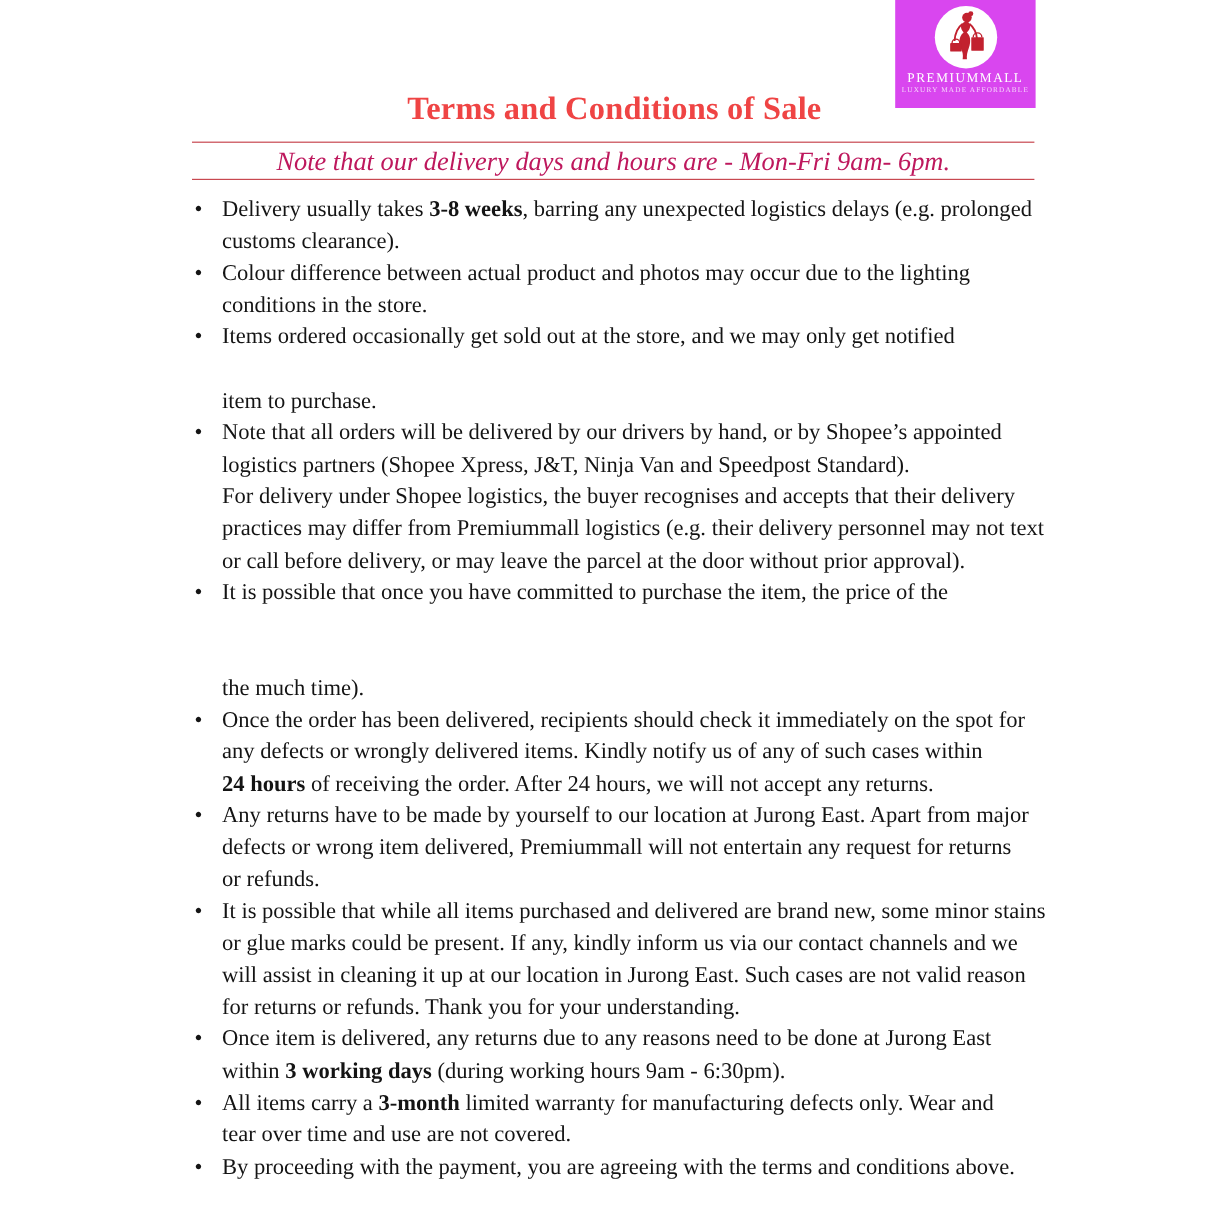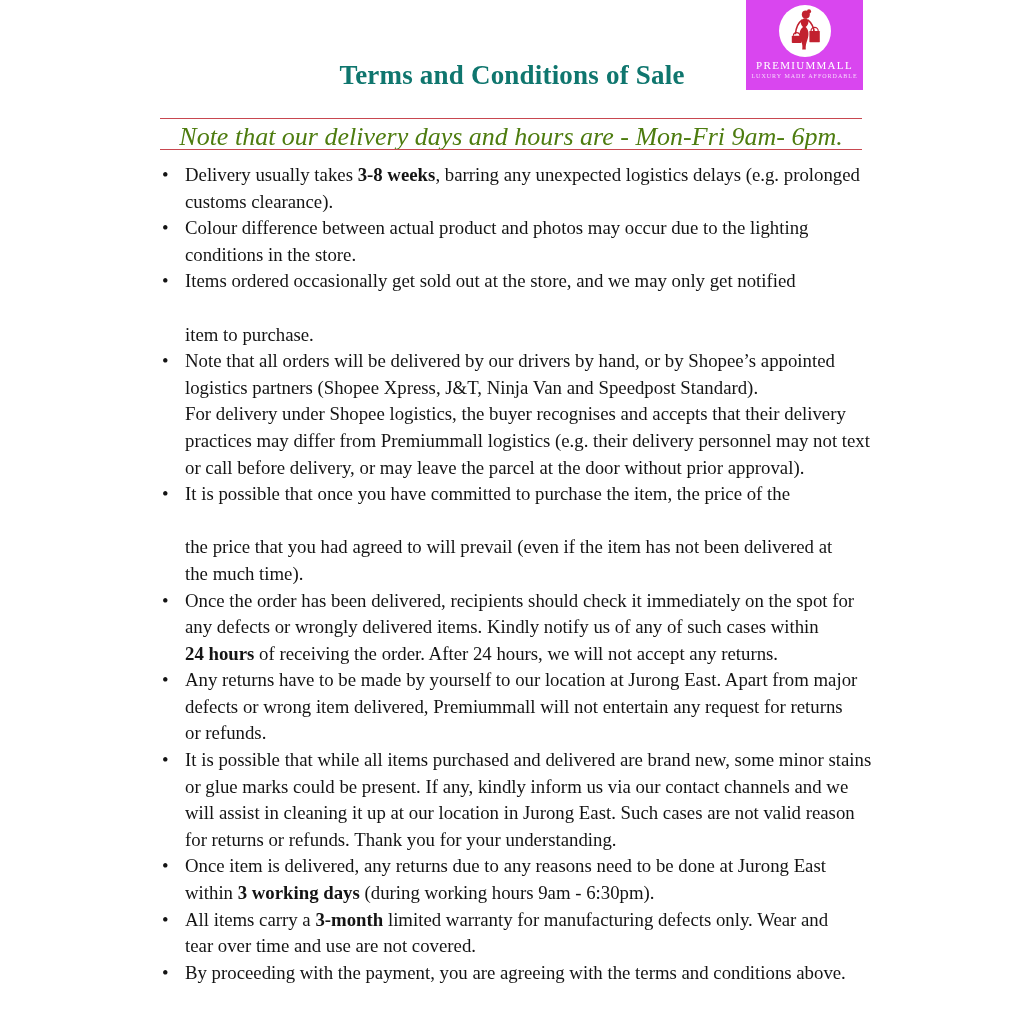--- a/index.html
+++ b/index.html
@@ -22,30 +22,30 @@
   .brand{
     color:#ffffff;font-size:11px;letter-spacing:1.3px;margin-top:3px;
     white-space:nowrap;line-height:11px;
   }
   .tagline{
     color:rgba(255,255,255,0.78);font-size:6px;letter-spacing:1px;
     margin-top:2px;white-space:nowrap;line-height:6px;
   }
   
   .title{
-    position:absolute;top:60px;left:0;width:1024px;text-align:center;
-    font-size:27px;font-weight:bold;letter-spacing:0.2px;color:#0f766e;
+    position:absolute;top:75px;left:0;width:1024px;text-align:center;
+    font-size:27px;font-weight:bold;letter-spacing:0.2px;color:#ef4444;
   }
   
   .rule{position:absolute;left:160px;width:702px;border-top:1.6px solid #c84850;}
   .rule-top{top:118px;}
   .rule-bottom{top:149px;}
   .notice{
     position:absolute;top:122px;left:160px;width:702px;text-align:center;
-    font-style:italic;font-size:26px;color:#4d7c0f;
+    font-style:italic;font-size:22px;color:#be185d;
   }
   
   .terms{
     position:absolute;left:160px;top:162px;width:722px;
     margin:0;padding:0;list-style:none;
     font-size:18.8px;line-height:26.6px;color:#141414;
   }
   .term-item{position:relative;padding-left:25px;white-space:nowrap;}
   .term-item .dot{
     position:absolute;left:2px;top:0;font-size:18.8px;color:#141414;
@@ -99,21 +99,21 @@
       <li class="term-item">
         <span class="dot">•</span>
         <div class="term-text"><span>Items ordered occasionally get sold out at the store, and we may only get notified</span><br><br><span>item to purchase.</span></div>
       </li>
       <li class="term-item">
         <span class="dot">•</span>
         <div class="term-text"><span>Note that all orders will be delivered by our drivers by hand, or by Shopee’s appointed</span><br><span>logistics partners (Shopee Xpress, J&amp;T, Ninja Van and Speedpost Standard).</span><br><span>For delivery under Shopee logistics, the buyer recognises and accepts that their delivery</span><br><span>practices may differ from Premiummall logistics (e.g. their delivery personnel may not text</span><br><span>or call before delivery, or may leave the parcel at the door without prior approval).</span></div>
       </li>
       <li class="term-item">
         <span class="dot">•</span>
-        <div class="term-text"><span>It is possible that once you have committed to purchase the item, the price of the</span><br><br><span>the price that you had agreed to will prevail (even if the item has not been delivered at</span><br><span>the much time).</span></div>
+        <div class="term-text"><span>It is possible that once you have committed to purchase the item, the price of the</span><br><br><br><span>the much time).</span></div>
       </li>
       <li class="term-item">
         <span class="dot">•</span>
         <div class="term-text"><span>Once the order has been delivered, recipients should check it immediately on the spot for</span><br><span>any defects or wrongly delivered items. Kindly notify us of any of such cases within</span><br><b>24 hours</b><span> of receiving the order. After 24 hours, we will not accept any returns.</span></div>
       </li>
       <li class="term-item">
         <span class="dot">•</span>
         <div class="term-text"><span>Any returns have to be made by yourself to our location at Jurong East. Apart from major</span><br><span>defects or wrong item delivered, Premiummall will not entertain any request for returns</span><br><span>or refunds.</span></div>
       </li>
       <li class="term-item">

